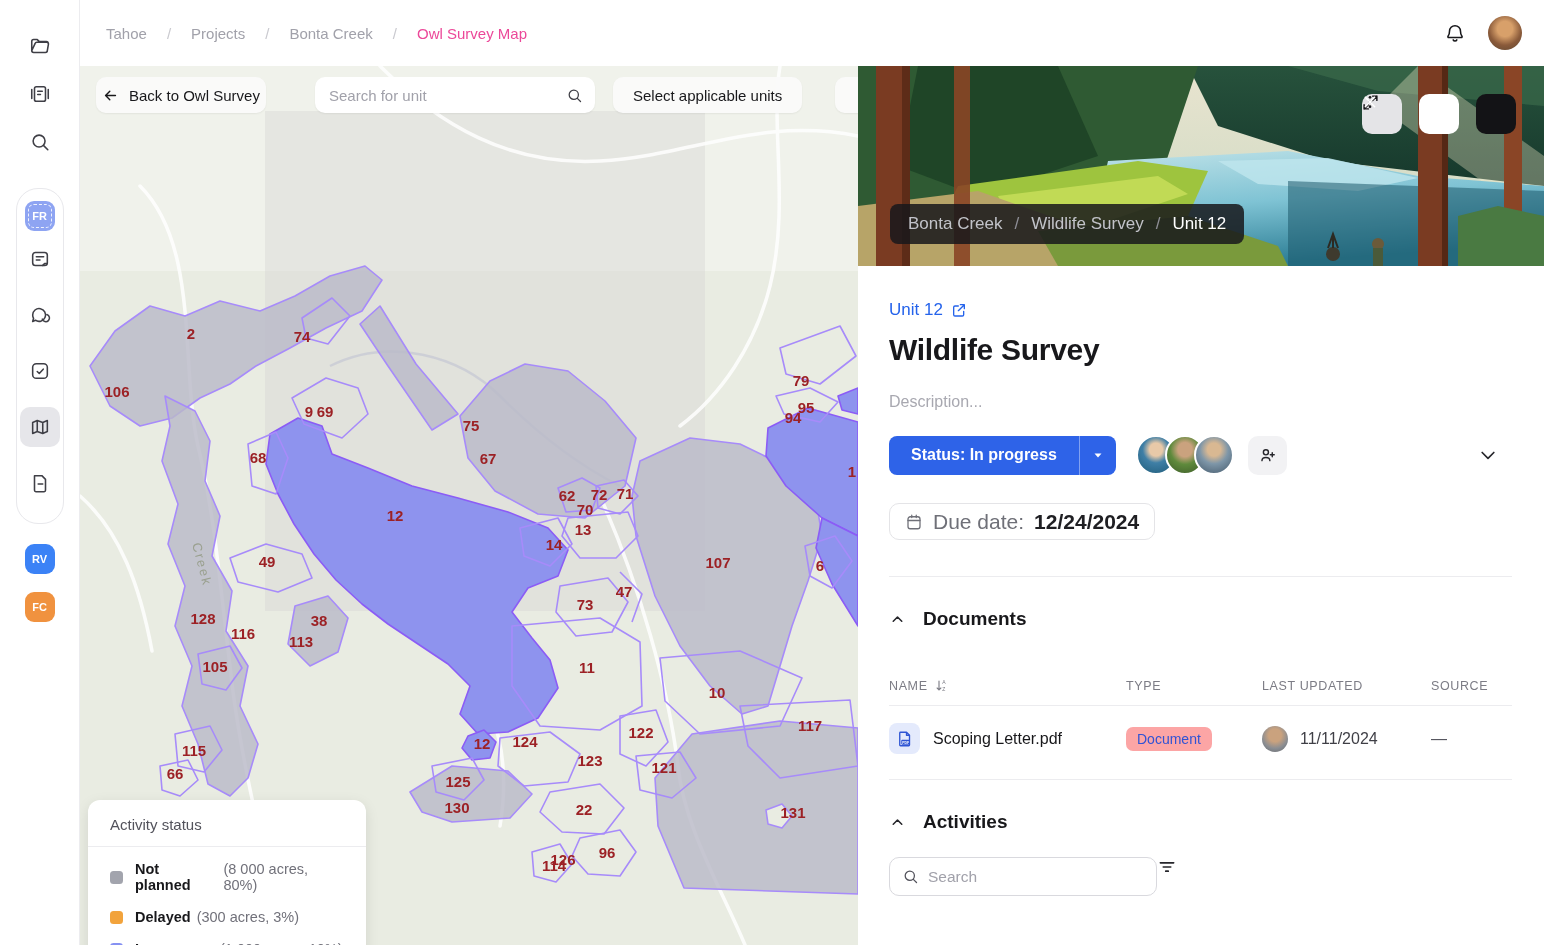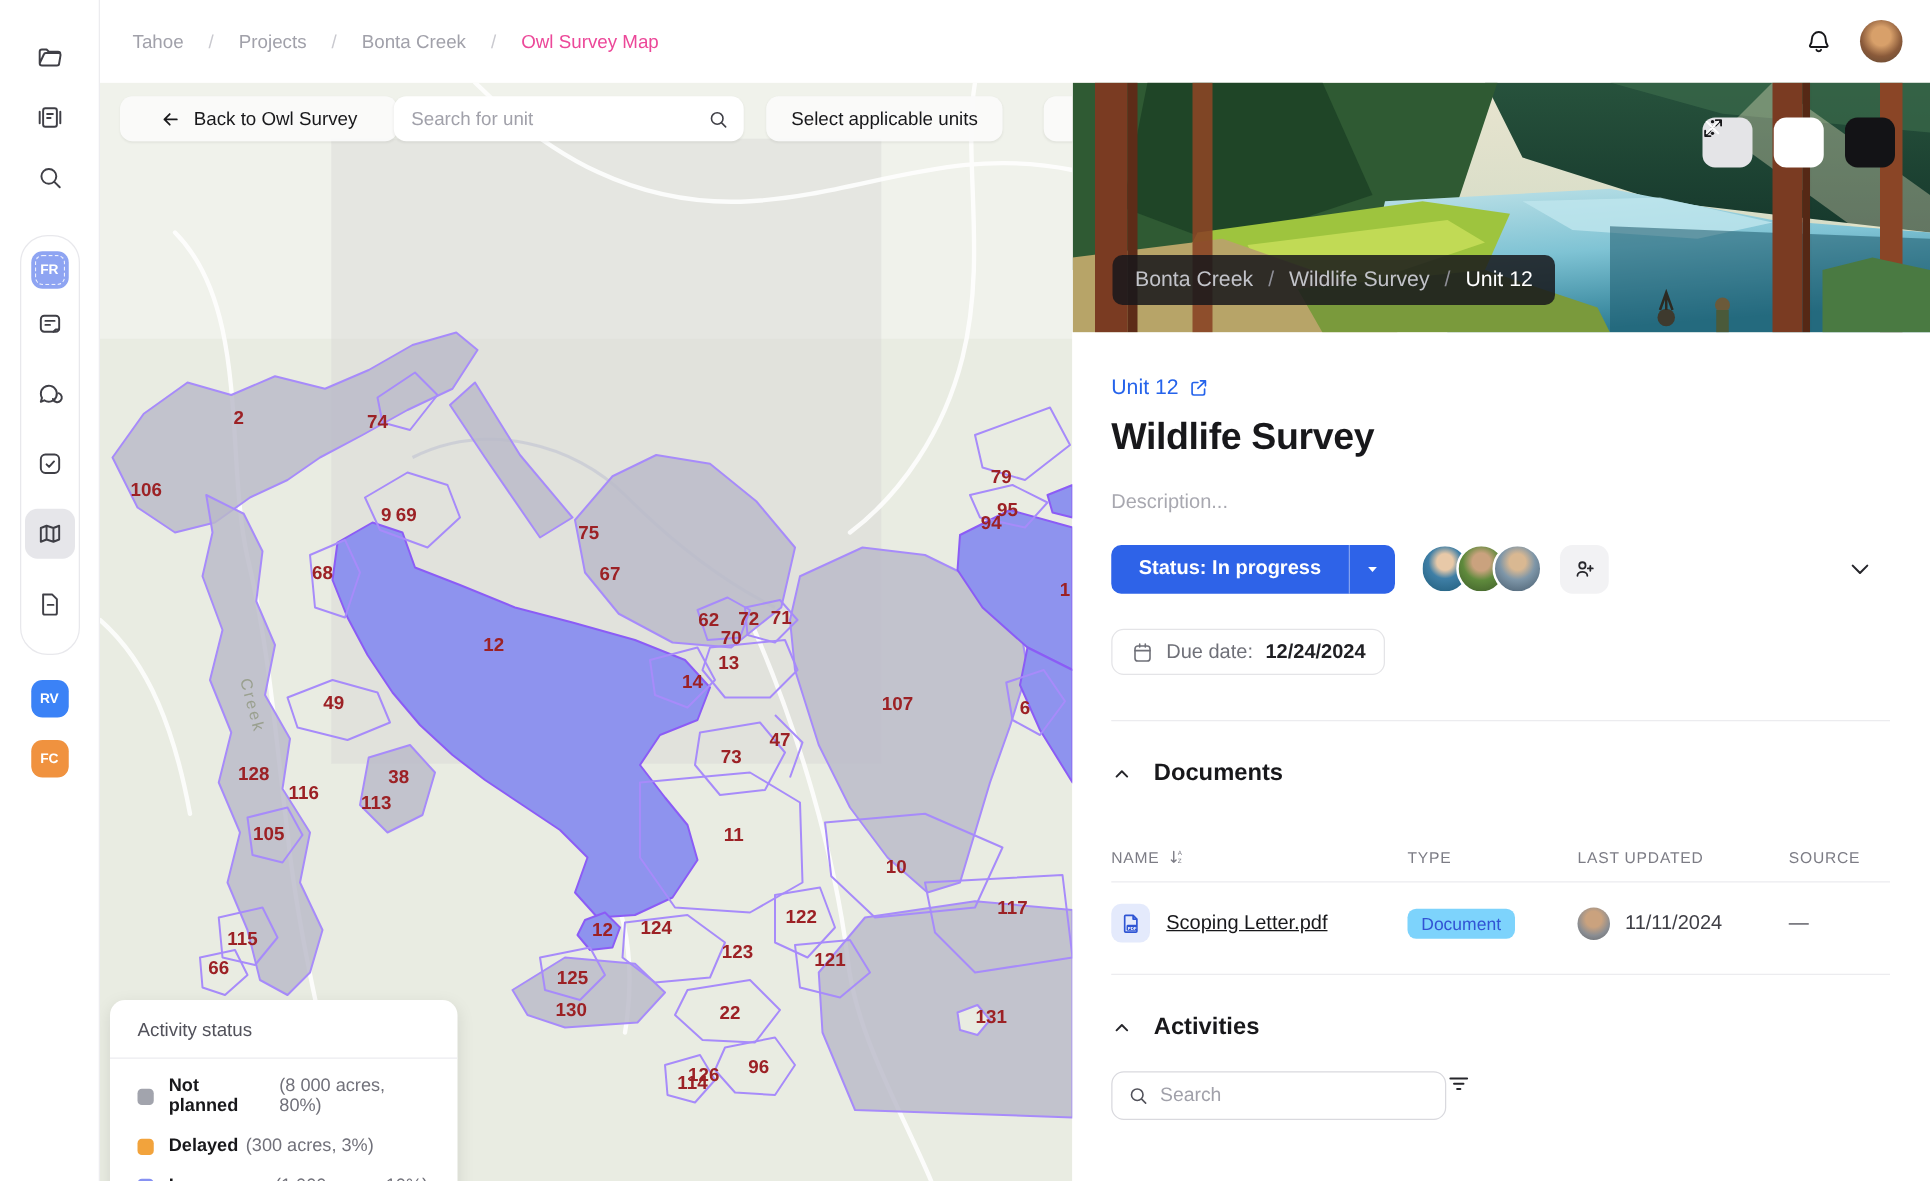--- a/index.html
+++ b/index.html
@@ -39,21 +39,21 @@
 
   
   .map-wrap { position:relative; width:778px; height:879px; overflow:hidden; flex:0 0 778px; }
   .map-svg { position:absolute; inset:0; }
   .unit-num { fill:#9c2125; font-size:15px; font-weight:600; font-family:"Liberation Sans",sans-serif; }
   .creek-label { fill:#9aa08f; font-size:13px; letter-spacing:2px; }
   .map-toolbar { position:absolute; top:11px; left:0; right:0; height:36px; }
   .tbtn { position:absolute; height:36px; border:none; border-radius:10px;
     background:rgba(250,250,250,.95); box-shadow:0 1px 2px rgba(0,0,0,.06);
     font-size:15px; font-weight:500; color:#18181b; display:flex; align-items:center;
-    gap:10px; padding:0 32px; cursor:pointer; font-family:inherit; }
+    gap:10px; padding:0 6px; cursor:pointer; font-family:inherit; }
   .map-search { position:absolute; left:235px; width:280px; height:36px; background:#fff;
     border:none; border-radius:10px; box-shadow:0 1px 2px rgba(0,0,0,.06);
     display:flex; align-items:center; padding:0 12px 0 14px; }
   .map-search input { flex:1; border:none; outline:none; font-size:15px; color:#18181b;
     background:transparent; font-family:inherit; }
   .map-search input::placeholder { color:#a1a1aa; }
   .legend { position:absolute; left:8px; top:734px; width:278px; background:#fff;
     border-radius:12px; box-shadow:0 4px 14px rgba(0,0,0,.1); padding:16px 0 18px; }
   .legend-title { font-size:15px; color:#52525b; padding:0 22px 13px; }
   .legend-div { height:1px; background:#ececef; margin-bottom:6px; }
@@ -92,37 +92,37 @@
   .avatar { width:40px; height:40px; border-radius:50%; border:2px solid #fff; }
   .avatar + .avatar { margin-left:-11px; }
   .av1 { background:radial-gradient(circle at 50% 35%, #e8c9a8 0 22%, #3f7fa6 45%, #1f5b78 100%); }
   .av2 { background:radial-gradient(circle at 50% 35%, #caa27e 0 24%, #5f8a3c 50%, #3c5a28 100%); }
   .av3 { background:radial-gradient(circle at 50% 35%, #d9b892 0 22%, #7e96a8 48%, #44596b 100%); }
   .add-person { width:39px; height:39px; border-radius:10px; background:#f2f2f4; border:none;
     margin-left:14px; display:flex; align-items:center; justify-content:center; color:#26262b; cursor:pointer; }
   .collapse-chevron { margin-left:auto; color:#26262b; cursor:pointer; display:flex; padding-right:14px; }
   .due-pill { margin-top:28px; display:inline-flex; align-items:center; gap:10px;
     border:1px solid #e4e4e7; border-radius:10px; padding:0 15px; height:37px;
-    font-size:16px; color:#6f7078; cursor:pointer; background:#fff; font-family:inherit; }
+    font-size:21px; color:#6f7078; cursor:pointer; background:#fff; font-family:inherit; }
   .due-pill b { color:#1f1f23; font-weight:700; }
   .sect-div { height:1px; background:#ececef; margin-top:36px; }
   .sect-head { display:flex; align-items:center; gap:17px; margin-top:31px; cursor:pointer; }
   .sect-head h3 { font-size:19px; font-weight:700; }
   .chev { color:#26262b; display:flex; }
 
   .doc-grid { display:grid; grid-template-columns:237px 136px 169px 1fr; align-items:center; }
   .doc-head { margin-top:48px; font-size:12.5px; letter-spacing:.05em; color:#7c7c85;
     padding-bottom:12px; border-bottom:1px solid #ececef; }
   .doc-head > div { display:flex; align-items:center; gap:6px; }
   .az { display:flex; align-items:center; color:#7c7c85; }
   .doc-row { padding:17px 0 16px; font-size:16px; }
-  .doc-name { display:flex; align-items:center; gap:13px; font-weight:400; cursor:pointer;text-decoration:underline; }
+  .doc-name { display:flex; align-items:center; gap:13px; font-weight:400; cursor:pointer; }
   .pdf-ic { width:31px; height:31px; border-radius:8px; background:#e4eafc; display:flex;
     align-items:center; justify-content:center; flex:0 0 31px; }
-  .badge { display:inline-flex; background:#7dd3fc; color:#3153d4; border-radius:7px;
+  .badge { display:inline-flex; background:#fca5a5; color:#3153d4; border-radius:7px;
     padding:4px 11px; font-size:14px; font-weight:500; }
   .upd { display:flex; align-items:center; gap:12px; color:#3f3f46; }
   .upd .mini { width:26px; height:26px; border-radius:50%;
     background:radial-gradient(circle at 50% 36%, #caa27e 0 30%, #8a8d92 62%, #63666b 100%); }
   .dash { color:#52525b; }
 
   .search-row { margin-top:24px; display:flex; }
   .act-search { width:268px; height:39px; border:1px solid #d9d9de; border-radius:10px;
     display:flex; align-items:center; gap:9px; padding:0 12px; color:#9a9aa2; }
   .act-search input { border:none; outline:none; flex:1; font-size:15.5px; font-family:inherit;

